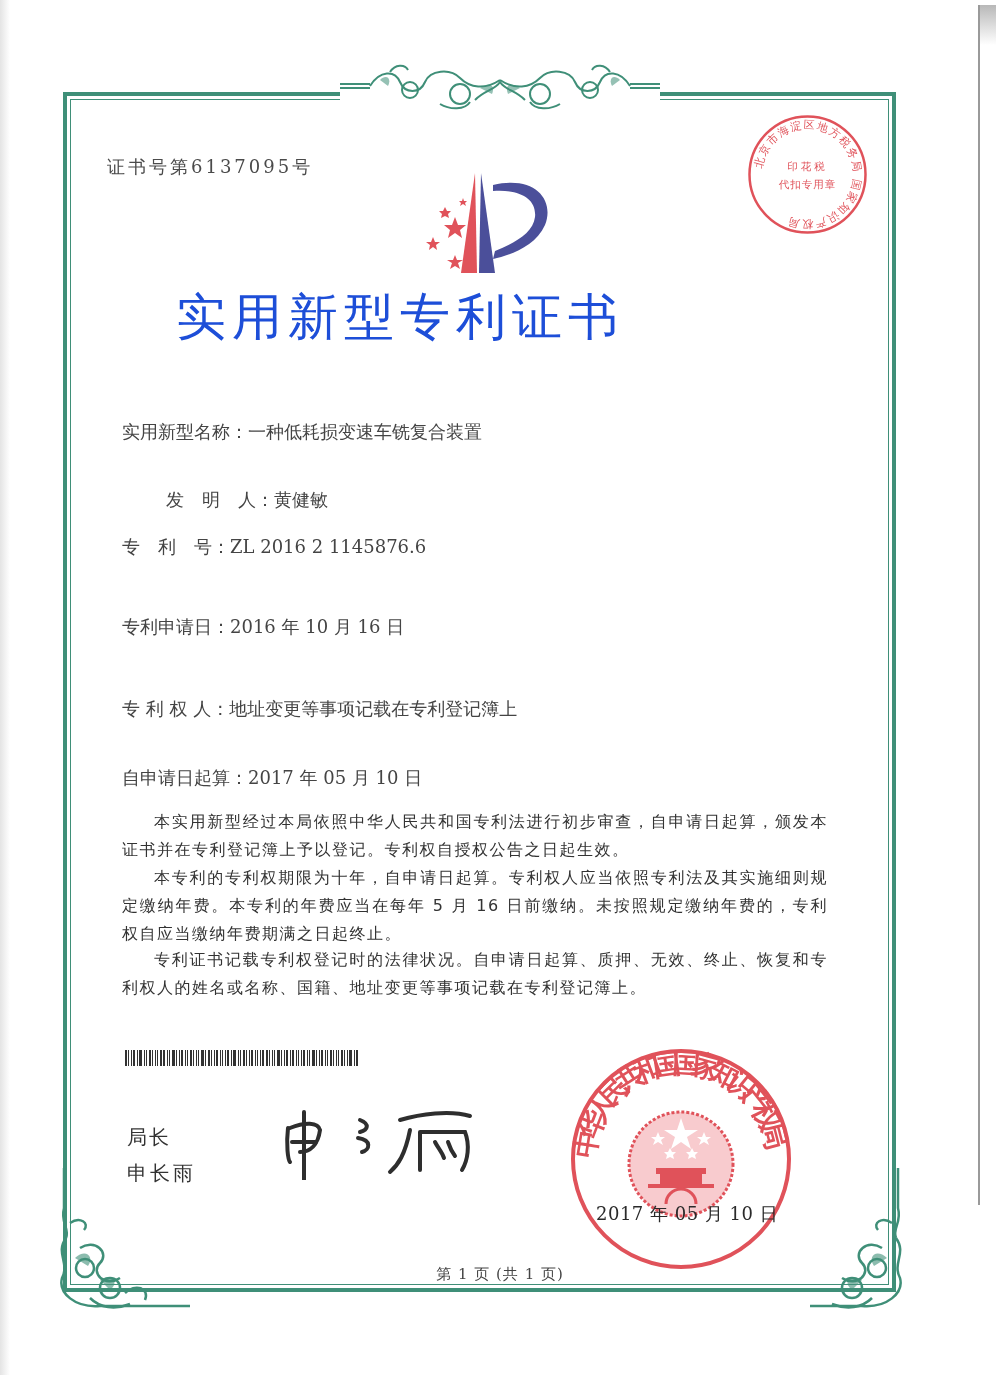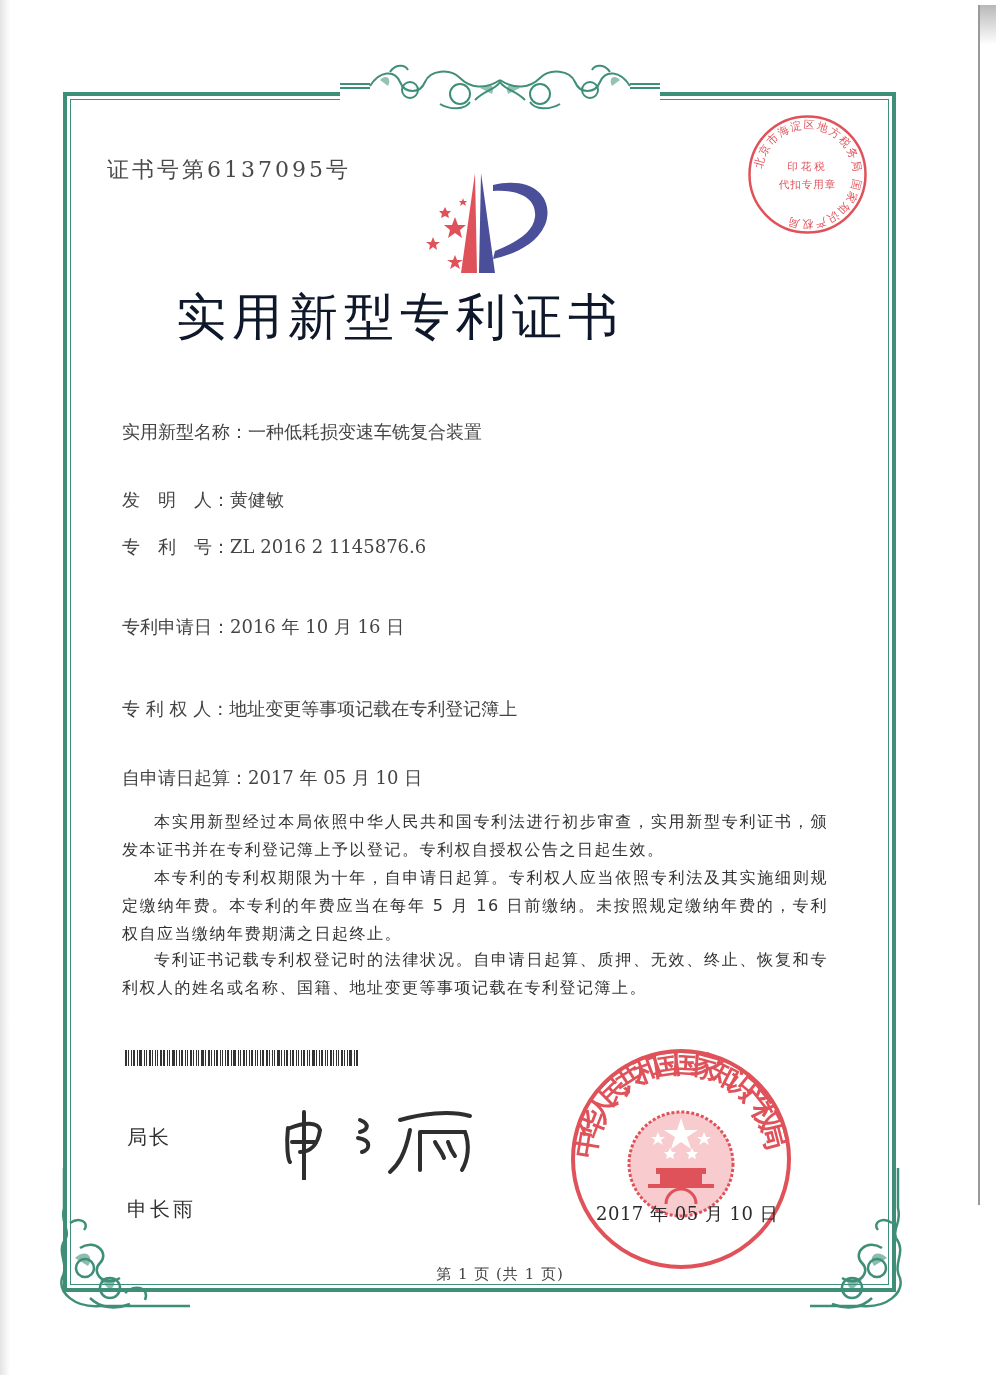--- a/index.html
+++ b/index.html
@@ -15,43 +15,43 @@
   .frame-outer { position: absolute; left: 63px; top: 92px; width: 833px; height: 1200px;
     border: 4px solid #3f8f78; }
   .frame-inner { position: absolute; left: 70px; top: 99px; width: 819px; height: 1186px;
     border: 1px solid #3f8f78; }
 
   .ornament-top { position: absolute; left: 340px; top: 60px; width: 320px; height: 56px; }
   .ornament-corner { position: absolute; width: 150px; height: 150px; }
   .corner-bl { left: 40px; top: 1168px; }
   .corner-br { left: 810px; top: 1168px; }
 
-  .cert-number { position: absolute; left: 107px; top: 155px; font-size: 22px; letter-spacing: 3px; color: #4a4a4a; }
+  .cert-number { position: absolute; left: 107px; top: 155px; font-size: 18px; letter-spacing: 3px; color: #4a4a4a; }
 
   .logo { position: absolute; left: 405px; top: 155px; width: 160px; height: 120px; }
 
   .stamp-tax { position: absolute; left: 745px; top: 112px; width: 125px; height: 125px; }
 
   .title { position: absolute; left: 0; width: 800px; top: 284px; text-align: center;
-    font-size: 50px; letter-spacing: 6px; color: #0f172a; font-family: Liberation Mono, monospace; }
+    font-size: 50px; letter-spacing: 6px; color: #1d4ed8; font-family: Liberation Mono, monospace; }
 
   .field { position: absolute; left: 122px; font-size: 18px; color: #444; white-space: nowrap; text-align: right; }
   .field .lbl { display: inline-block; letter-spacing: 0; }
   .field .val { display: inline-block; }
 
   .para { position: absolute; left: 122px; width: 706px; font-size: 16px; line-height: 28px; color: #333;
     font-family: "DejaVu Sans", sans-serif; letter-spacing: 1.5px; text-indent: 32px; text-align: justify; }
 
   .barcode { position: absolute; left: 125px; top: 1050px; width: 240px; height: 16px; display: flex; gap: 0; }
   .barcode span { display: block; height: 16px; background: #333; }
 
   .director-title { position: absolute; left: 127px; top: 1124px; font-size: 20px; color: #333;
     font-family: "DejaVu Sans", sans-serif; letter-spacing: 2px; }
   .director-name { position: absolute; left: 127px; top: 1160px; font-size: 20px; color: #333;
-    font-family: "DejaVu Sans", sans-serif; letter-spacing: 3px; margin-top: 36px; }
+    font-family: "DejaVu Sans", sans-serif; letter-spacing: 3px; }
   .signature { position: absolute; left: 280px; top: 1100px; width: 210px; height: 80px; }
 
   .stamp-office { position: absolute; left: 568px; top: 1046px; width: 226px; height: 226px; }
   .stamp-date { position: absolute; left: 596px; top: 1202px; font-size: 18px; color: #2a2a2a; letter-spacing: 0.5px; }
 
   .page-footer { position: absolute; left: 0; width: 1000px; top: 1265px; text-align: center; font-size: 15px; color: #444; letter-spacing: 1px; }
 </style>
 </head>
 <body>
 
@@ -145,37 +145,37 @@
   </text>
   <text x="62.5" y="58" text-anchor="middle" font-size="10.5" fill="#e0525a" font-family="DejaVu Serif, serif" letter-spacing="3">印花税</text>
   <text x="62.5" y="76" text-anchor="middle" font-size="10.5" fill="#e0525a" font-family="DejaVu Serif, serif" letter-spacing="1">代扣专用章</text>
 </svg>
 
 <div class="title">实用新型专利证书</div>
 
 <div class="field" style="top:420px;">
   <span class="lbl">实用新型名称：</span><span class="val">一种低耗损变速车铣复合装置</span>
 </div>
-<div class="field" style="top:488px;">
+<div class="field" style="top:488px;margin-left:44px;">
   <span class="lbl">发　明　人：</span><span class="val">黄健敏</span>
 </div>
 <div class="field" style="top:535px;">
   <span class="lbl">专　利　号：</span><span class="val">ZL 2016 2 1145876.6</span>
 </div>
 <div class="field" style="top:615px;">
   <span class="lbl">专利申请日：</span><span class="val">2016 年 10 月 16 日</span>
 </div>
 <div class="field" style="top:697px;">
   <span class="lbl">专 利 权 人：</span><span class="val">地址变更等事项记载在专利登记簿上</span>
 </div>
 <div class="field" style="top:766px;">
   <span class="lbl">自申请日起算：</span><span class="val">2017 年 05 月 10 日</span>
 </div>
 
-<p class="para" style="top:808px;">本实用新型经过本局依照中华人民共和国专利法进行初步审查，实用新型专利证书，颁发本证书并在专利登记簿上予以登记。专利权自授权公告之日起生效。</p>
+<p class="para" style="top:808px;">本实用新型经过本局依照中华人民共和国专利法进行初步审查，自申请日起算，颁发本证书并在专利登记簿上予以登记。专利权自授权公告之日起生效。</p>
 <p class="para" style="top:864px;">本专利的专利权期限为十年，自申请日起算。专利权人应当依照专利法及其实施细则规定缴纳年费。本专利的年费应当在每年 5 月 16 日前缴纳。未按照规定缴纳年费的，专利权自应当缴纳年费期满之日起终止。</p>
 <p class="para" style="top:946px;">专利证书记载专利权登记时的法律状况。自申请日起算、质押、无效、终止、恢复和专利权人的姓名或名称、国籍、地址变更等事项记载在专利登记簿上。</p>
 
 <div class="barcode" id="barcode">
     <span style="width: 2px; margin-right: 1px;"></span>
     <span style="width: 1px; margin-right: 2px;"></span>
     <span style="width: 1px; margin-right: 1px;"></span>
     <span style="width: 2px; margin-right: 2px;"></span>
     <span style="width: 1px; margin-right: 1px;"></span>
     <span style="width: 3px; margin-right: 2px;"></span>

